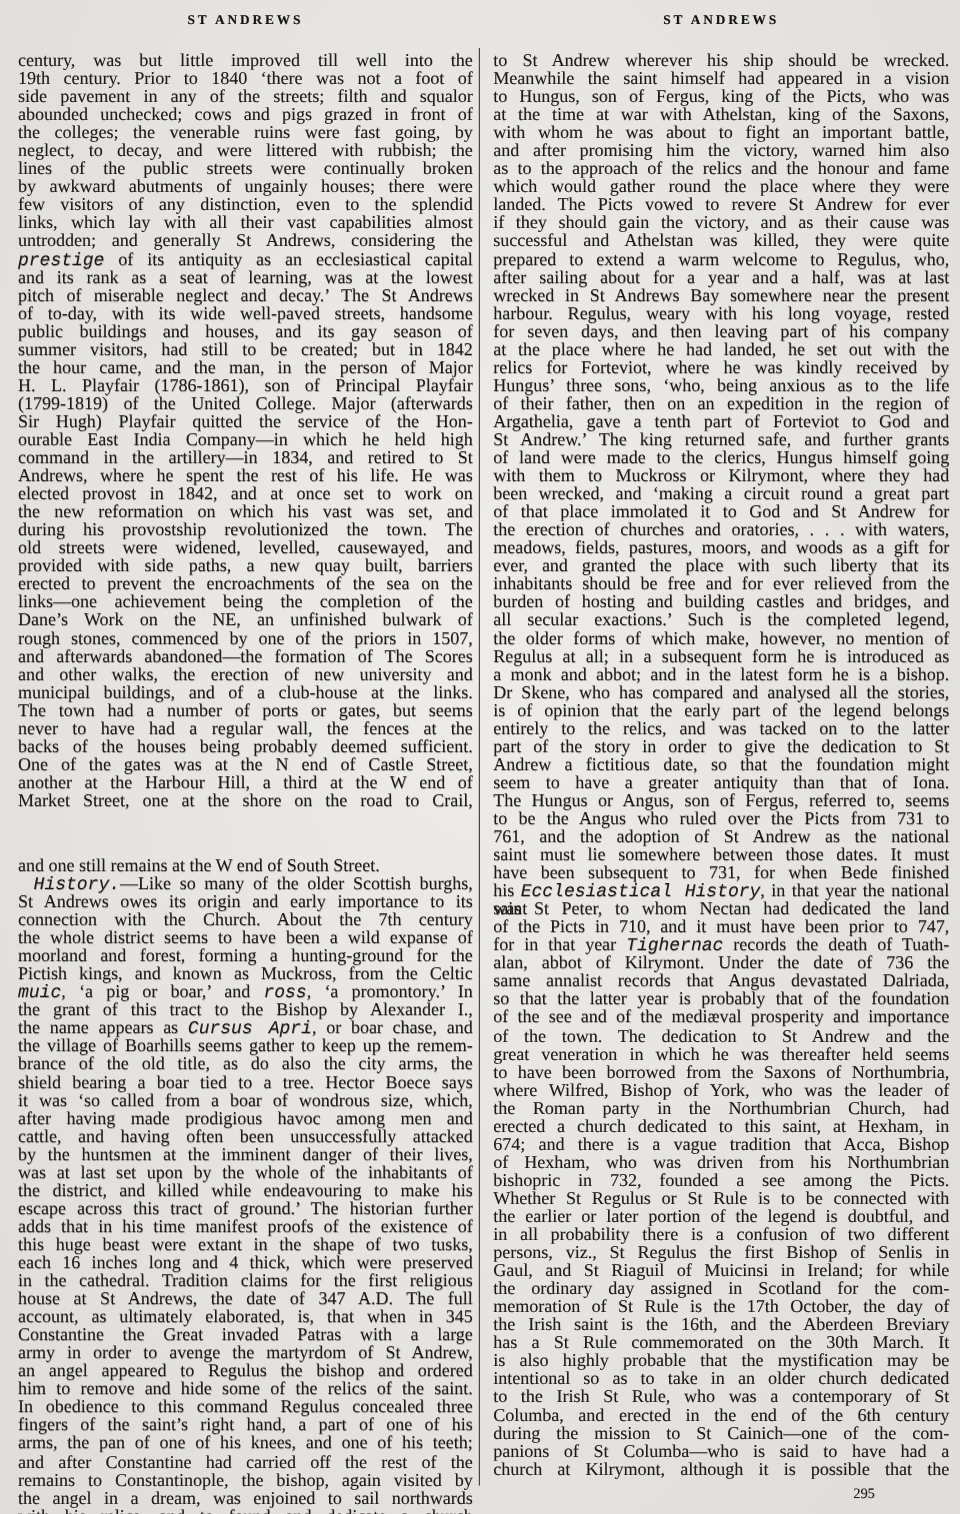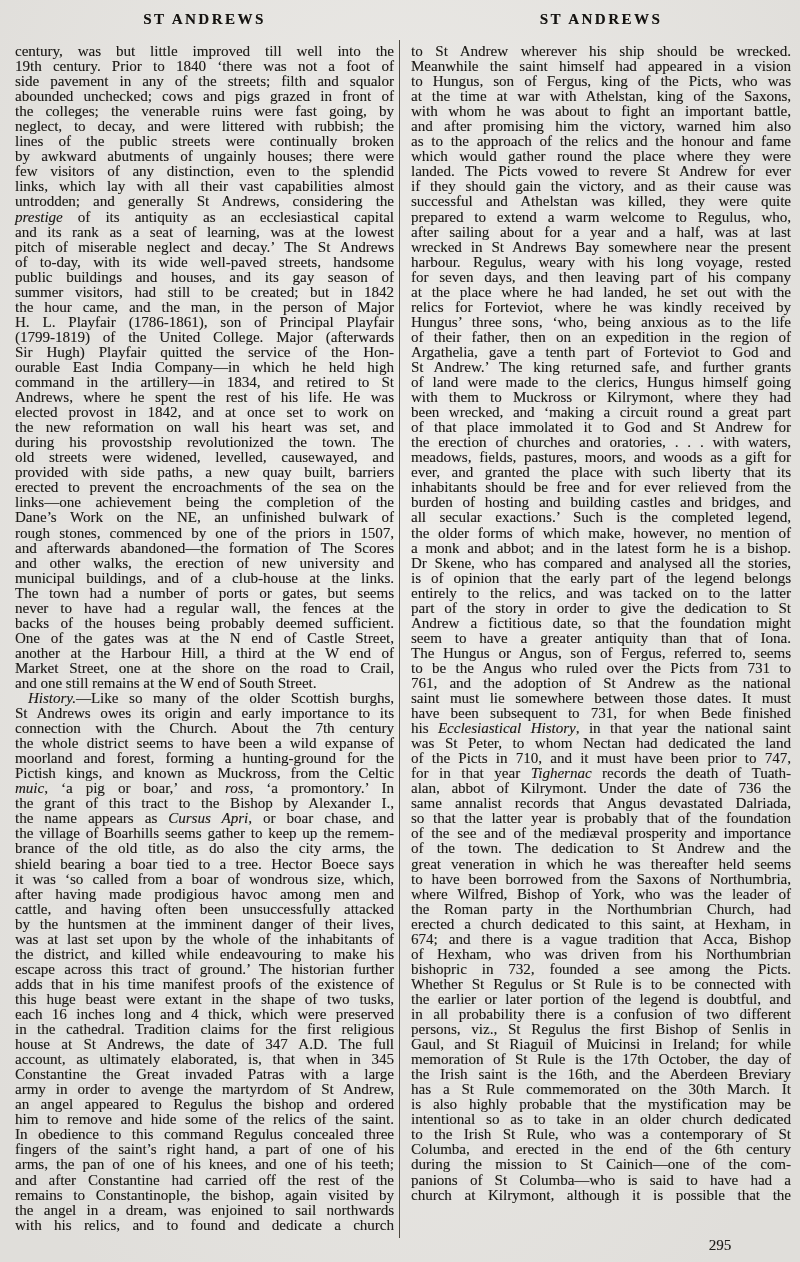--- a/index.html
+++ b/index.html
@@ -12,21 +12,21 @@
     overflow: hidden;
   }
   .page {
     position: absolute; inset: 0;
     background:
       radial-gradient(ellipse at 50% 40%, rgba(255,255,255,0.25), rgba(0,0,0,0.04) 90%),
       #e9e7e3;
   }
   .col-header {
     position: absolute; top: 11px;
-    font-weight: bold; font-size: 15px;
+    font-weight: bold; font-size: 11px;
     letter-spacing: 2.5px;
     text-align: center;
     color: #151310;
     text-shadow: 0.3px 0.3px 0 rgba(0,0,0,0.4);
   }
   .col-header.left  { left: 15px;  width: 379px; }
   .col-header.right { left: 411px; width: 380px; }
   .divider {
     position: absolute; left: 399px; top: 40px;
     width: 1px; height: 1198px;
@@ -38,27 +38,27 @@
   }
   .col-left  { left: 15px;  width: 379px; }
   .col-right { left: 411px; width: 380px; }
   .line {
     line-height: 15.05px; height: 15.05px;
     text-align: justify;
     text-align-last: justify;
     text-shadow: 0.25px 0.25px 0 rgba(20,18,14,0.38);
     white-space: normal;
   }
-  .line.para-end { text-align-last: left; }
+  .line.para-end { text-align-last: left; margin-top: 39px; }
   .line.indent { text-indent: 13px; }
-  .line i { font-style: italic; }
+  .line i { font-style: italic; font-family: Liberation Mono, monospace; }
   .page-number {
     position: absolute; left: 660px; top: 1237px;
     width: 120px; text-align: center;
-    font-size: 15px;
+    font-size: 12px;
     text-shadow: 0.25px 0.25px 0 rgba(20,18,14,0.38);
   }
 </style>
 </head>
 <body>
 
 <div class="page">
   <div class="col-header left">ST ANDREWS</div>
   <div class="col-header right">ST ANDREWS</div>
   <div class="divider"></div>
@@ -81,21 +81,21 @@
       <div class="line">public buildings and houses, and its gay season of</div>
       <div class="line">summer visitors, had still to be created; but in 1842</div>
       <div class="line">the hour came, and the man, in the person of Major</div>
       <div class="line">H. L. Playfair (1786-1861), son of Principal Playfair</div>
       <div class="line">(1799-1819) of the United College.  Major (afterwards</div>
       <div class="line">Sir Hugh) Playfair quitted the service of the Hon-</div>
       <div class="line">ourable East India Company—in which he held high</div>
       <div class="line">command in the artillery—in 1834, and retired to St</div>
       <div class="line">Andrews, where he spent the rest of his life.  He was</div>
       <div class="line">elected provost in 1842, and at once set to work on</div>
-      <div class="line">the new reformation on wall his heart was set, and</div>
+      <div class="line">the new reformation on which his vast was set, and</div>
       <div class="line">during his provostship revolutionized the town.  The</div>
       <div class="line">old streets were widened, levelled, causewayed, and</div>
       <div class="line">provided with side paths, a new quay built, barriers</div>
       <div class="line">erected to prevent the encroachments of the sea on the</div>
       <div class="line">links—one achievement being the completion of the</div>
       <div class="line">Dane’s Work on the NE, an unfinished bulwark of</div>
       <div class="line">rough stones, commenced by one of the priors in 1507,</div>
       <div class="line">and afterwards abandoned—the formation of The Scores</div>
       <div class="line">and other walks, the erection of new university and</div>
       <div class="line">municipal buildings, and of a club-house at the links.</div>
@@ -170,20 +170,21 @@
       <div class="line">with them to Muckross or Kilrymont, where they had</div>
       <div class="line">been wrecked, and ‘making a circuit round a great part</div>
       <div class="line">of that place immolated it to God and St Andrew for</div>
       <div class="line">the erection of churches and oratories, . . . with waters,</div>
       <div class="line">meadows, fields, pastures, moors, and woods as a gift for</div>
       <div class="line">ever, and granted the place with such liberty that its</div>
       <div class="line">inhabitants should be free and for ever relieved from the</div>
       <div class="line">burden of hosting and building castles and bridges, and</div>
       <div class="line">all secular exactions.’  Such is the completed legend,</div>
       <div class="line">the older forms of which make, however, no mention of</div>
+      <div class="line">Regulus at all; in a subsequent form he is introduced as</div>
       <div class="line">a monk and abbot; and in the latest form he is a bishop.</div>
       <div class="line">Dr Skene, who has compared and analysed all the stories,</div>
       <div class="line">is of opinion that the early part of the legend belongs</div>
       <div class="line">entirely to the relics, and was tacked on to the latter</div>
       <div class="line">part of the story in order to give the dedication to St</div>
       <div class="line">Andrew a fictitious date, so that the foundation might</div>
       <div class="line">seem to have a greater antiquity than that of Iona.</div>
       <div class="line">The Hungus or Angus, son of Fergus, referred to, seems</div>
       <div class="line">to be the Angus who ruled over the Picts from 731 to</div>
       <div class="line">761, and the adoption of St Andrew as the national</div>
@@ -204,20 +205,21 @@
       <div class="line">the Roman party in the Northumbrian Church, had</div>
       <div class="line">erected a church dedicated to this saint, at Hexham, in</div>
       <div class="line">674; and there is a vague tradition that Acca, Bishop</div>
       <div class="line">of Hexham, who was driven from his Northumbrian</div>
       <div class="line">bishopric in 732, founded a see among the Picts.</div>
       <div class="line">Whether St Regulus or St Rule is to be connected with</div>
       <div class="line">the earlier or later portion of the legend is doubtful, and</div>
       <div class="line">in all probability there is a confusion of two different</div>
       <div class="line">persons, viz., St Regulus the first Bishop of Senlis in</div>
       <div class="line">Gaul, and St Riaguil of Muicinsi in Ireland; for while</div>
+      <div class="line">the ordinary day assigned in Scotland for the com-</div>
       <div class="line">memoration of St Rule is the 17th October, the day of</div>
       <div class="line">the Irish saint is the 16th, and the Aberdeen Breviary</div>
       <div class="line">has a St Rule commemorated on the 30th March.  It</div>
       <div class="line">is also highly probable that the mystification may be</div>
       <div class="line">intentional so as to take in an older church dedicated</div>
       <div class="line">to the Irish St Rule, who was a contemporary of St</div>
       <div class="line">Columba, and erected in the end of the 6th century</div>
       <div class="line">during the mission to St Cainich—one of the com-</div>
       <div class="line">panions of St Columba—who is said to have had a</div>
       <div class="line">church at Kilrymont, although it is possible that the</div>

